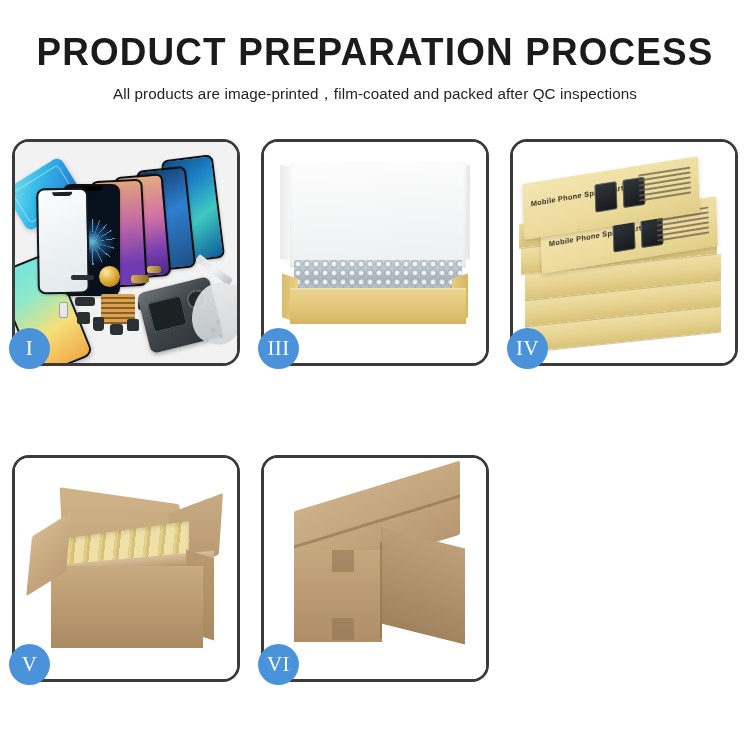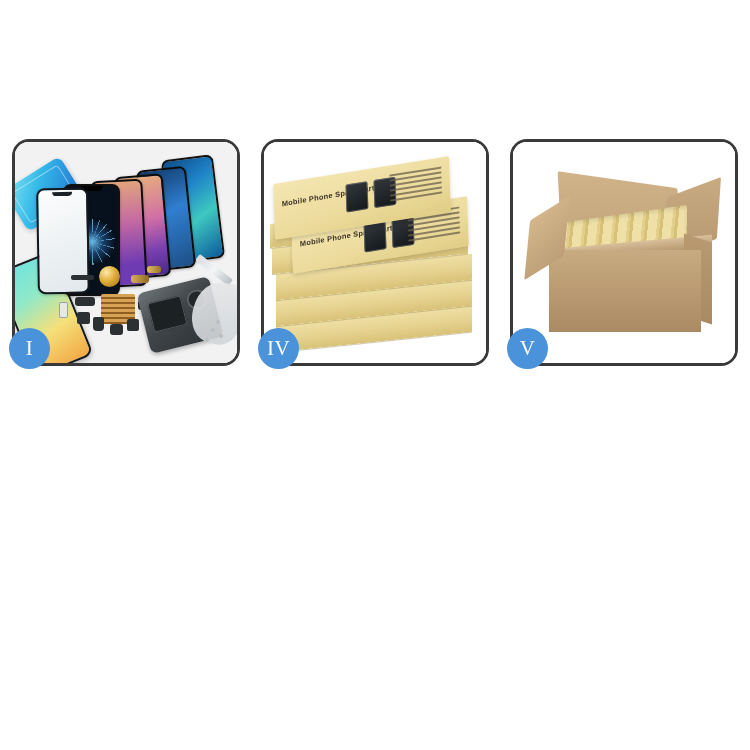--- a/index.html
+++ b/index.html
@@ -452,20 +452,24 @@
   .c6-edge {
     position:absolute; left:116px; top:84px; width:2px; height:96px;
     background: rgba(120,98,68,.5);
   }
 </style>
 </head>
 <body>
 
 <div id="page">
 
+  <div class="header">
+    <div class="title">PRODUCT PREPARATION PROCESS</div>
+    <div class="subtitle">All products are image-printed，film-coated and packed after QC inspections</div>
+  </div>
 
   <div class="grid">
 
     <div class="panel">
       <div class="panel-inner">
         <div class="p1-bg"></div>
         <div class="tilt-blue"></div>
         <div class="tilt-warm"></div>
         <div class="ph ph5"></div>
         <div class="ph ph4"></div>
@@ -495,20 +499,34 @@
         <div class="hand"></div>
         <div class="screw s1"></div>
         <div class="screw s2"></div>
         <div class="screw s3"></div>
         <div class="screw s4"></div>
       </div>
       <div class="badge">I</div>
     </div>
 
 
+    <div class="panel">
+      <div class="panel-inner">
+        <div class="p3-bg"></div>
+        <div class="b3-lid-l"></div>
+        <div class="b3-lid-r"></div>
+        <div class="b3-lid"></div>
+        <div class="b3-inner"></div>
+        <div class="b3-flap-l"></div>
+        <div class="b3-flap-r"></div>
+        <div class="b3-rim"></div>
+        <div class="b3-front"></div>
+      </div>
+      <div class="badge">III</div>
+    </div>
 
     <div class="panel">
       <div class="panel-inner">
         <div class="p4-bg"></div>
         <div class="stack">
           <div class="sbox sb-a"></div>
           <div class="sbox sb-b"></div>
           <div class="sbox sb-c"></div>
           <div class="sbox sb-d"></div>
           <div class="sbox sb-e"></div>
@@ -554,15 +572,28 @@
         <div class="c5-flap-right"></div>
         <div class="c5-fill"></div>
         <div class="c5-rim"></div>
         <div class="c5-side"></div>
         <div class="c5-body"></div>
         <div class="c5-flap-left"></div>
       </div>
       <div class="badge">V</div>
     </div>
 
+    <div class="panel">
+      <div class="panel-inner">
+        <div class="p6-bg"></div>
+        <div class="c6-top"></div>
+        <div class="c6-top-seam"></div>
+        <div class="c6-right"></div>
+        <div class="c6-front"></div>
+        <div class="c6-edge"></div>
+        <div class="c6-tab1"></div>
+        <div class="c6-tab2"></div>
+      </div>
+      <div class="badge">VI</div>
+    </div>
 
   </div>
 </div>
 
 </body></html>

